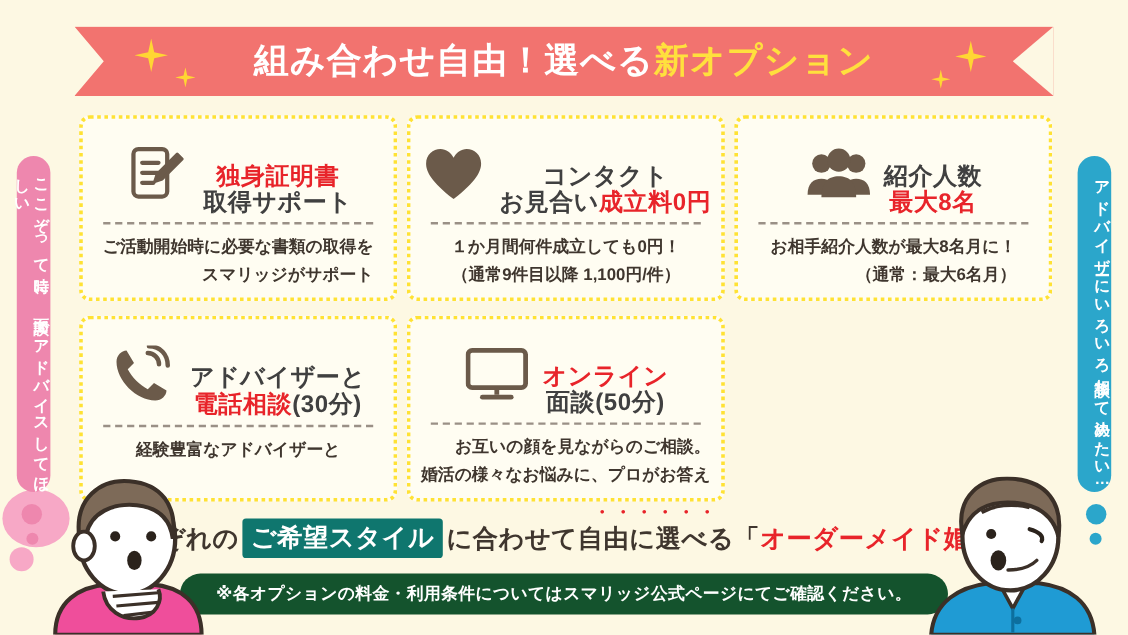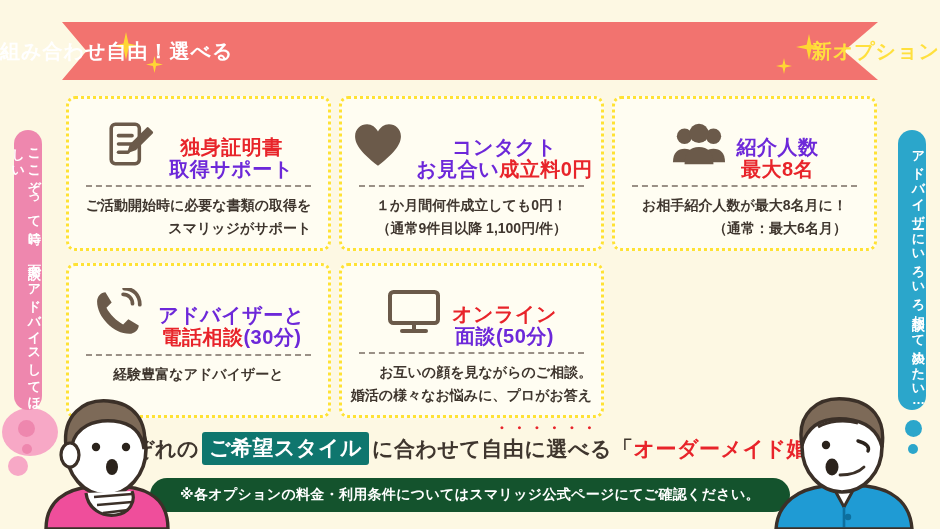--- a/index.html
+++ b/index.html
@@ -21,22 +21,22 @@
     clip-path: polygon(0 0, 100% 0, 100% 100%, 0 100%, 3.0% 50%);
   }
   #banner-ribbon::after {
     content: ""; position: absolute; right: 0; top: 0; width: 34px; height: 58px;
     background: #fdf8e3;
     -webkit-clip-path: polygon(100% 0, 100% 100%, 0 50%);
     clip-path: polygon(100% 0, 100% 100%, 0 50%);
   }
   #banner-title {
     position: absolute; left: 0; top: 0; width: 940px; height: 58px;
-    display: flex; align-items: center; justify-content: space-between;
-    font-size: 20px; font-weight: bold; letter-spacing: 1px;
+    display: flex; align-items: center; justify-content: center;
+    font-size: 29px; font-weight: bold; letter-spacing: 1px;
     white-space: nowrap; z-index: 4;
   }
   .t-white { color: #ffffff; }
   .t-yellow { color: #ffe03d; }
 
   .sparkle { position: absolute; background: #ffd633; z-index: 3;
     -webkit-clip-path: polygon(50% 0%, 59% 41%, 100% 50%, 59% 59%, 50% 100%, 41% 59%, 0% 50%, 41% 41%);
     clip-path: polygon(50% 0%, 59% 41%, 100% 50%, 59% 59%, 50% 100%, 41% 59%, 0% 50%, 41% 41%); }
   #sparkle-a { left: 112px; top: 10px; width: 28px; height: 28px; }
   #sparkle-b { left: 146px; top: 34px; width: 17px; height: 17px; }
@@ -75,21 +75,21 @@
   }
   .card-head { display: flex; align-items: center; justify-content: center;
     gap: 10px; width: 100%; height: 74px; }
   .card-icon { flex: 0 0 auto; color: #6b5a4a; display: flex;
     align-items: center; justify-content: center; width: 56px; height: 56px; }
   .card-titles { display: flex; flex-direction: column; align-items: center;
     line-height: 1.12; margin-top: 26px; }
   .card-title-1, .card-title-2 { font-size: 20px; font-weight: bold;
     white-space: nowrap; letter-spacing: 0.5px; }
   .red  { color: #e8242a; }
-  .dark { color: #6d28d9; }
+  .dark { color: #404040; }
   .card-divider { width: 93%; border-top: 2px dashed #9a9086; margin: 4px 0 7px; }
   .card-desc { font-size: 14px; color: #3f362e; font-weight: bold;
     line-height: 1.65; text-align: right; white-space: nowrap; }
 
   
   #tagline {
     position: absolute; left: 0; top: 432px; width: 940px;
     display: flex; align-items: center; justify-content: center;
     font-size: 21px; font-weight: bold; color: #3f362e; white-space: nowrap;
     letter-spacing: 0.5px; z-index: 6;

